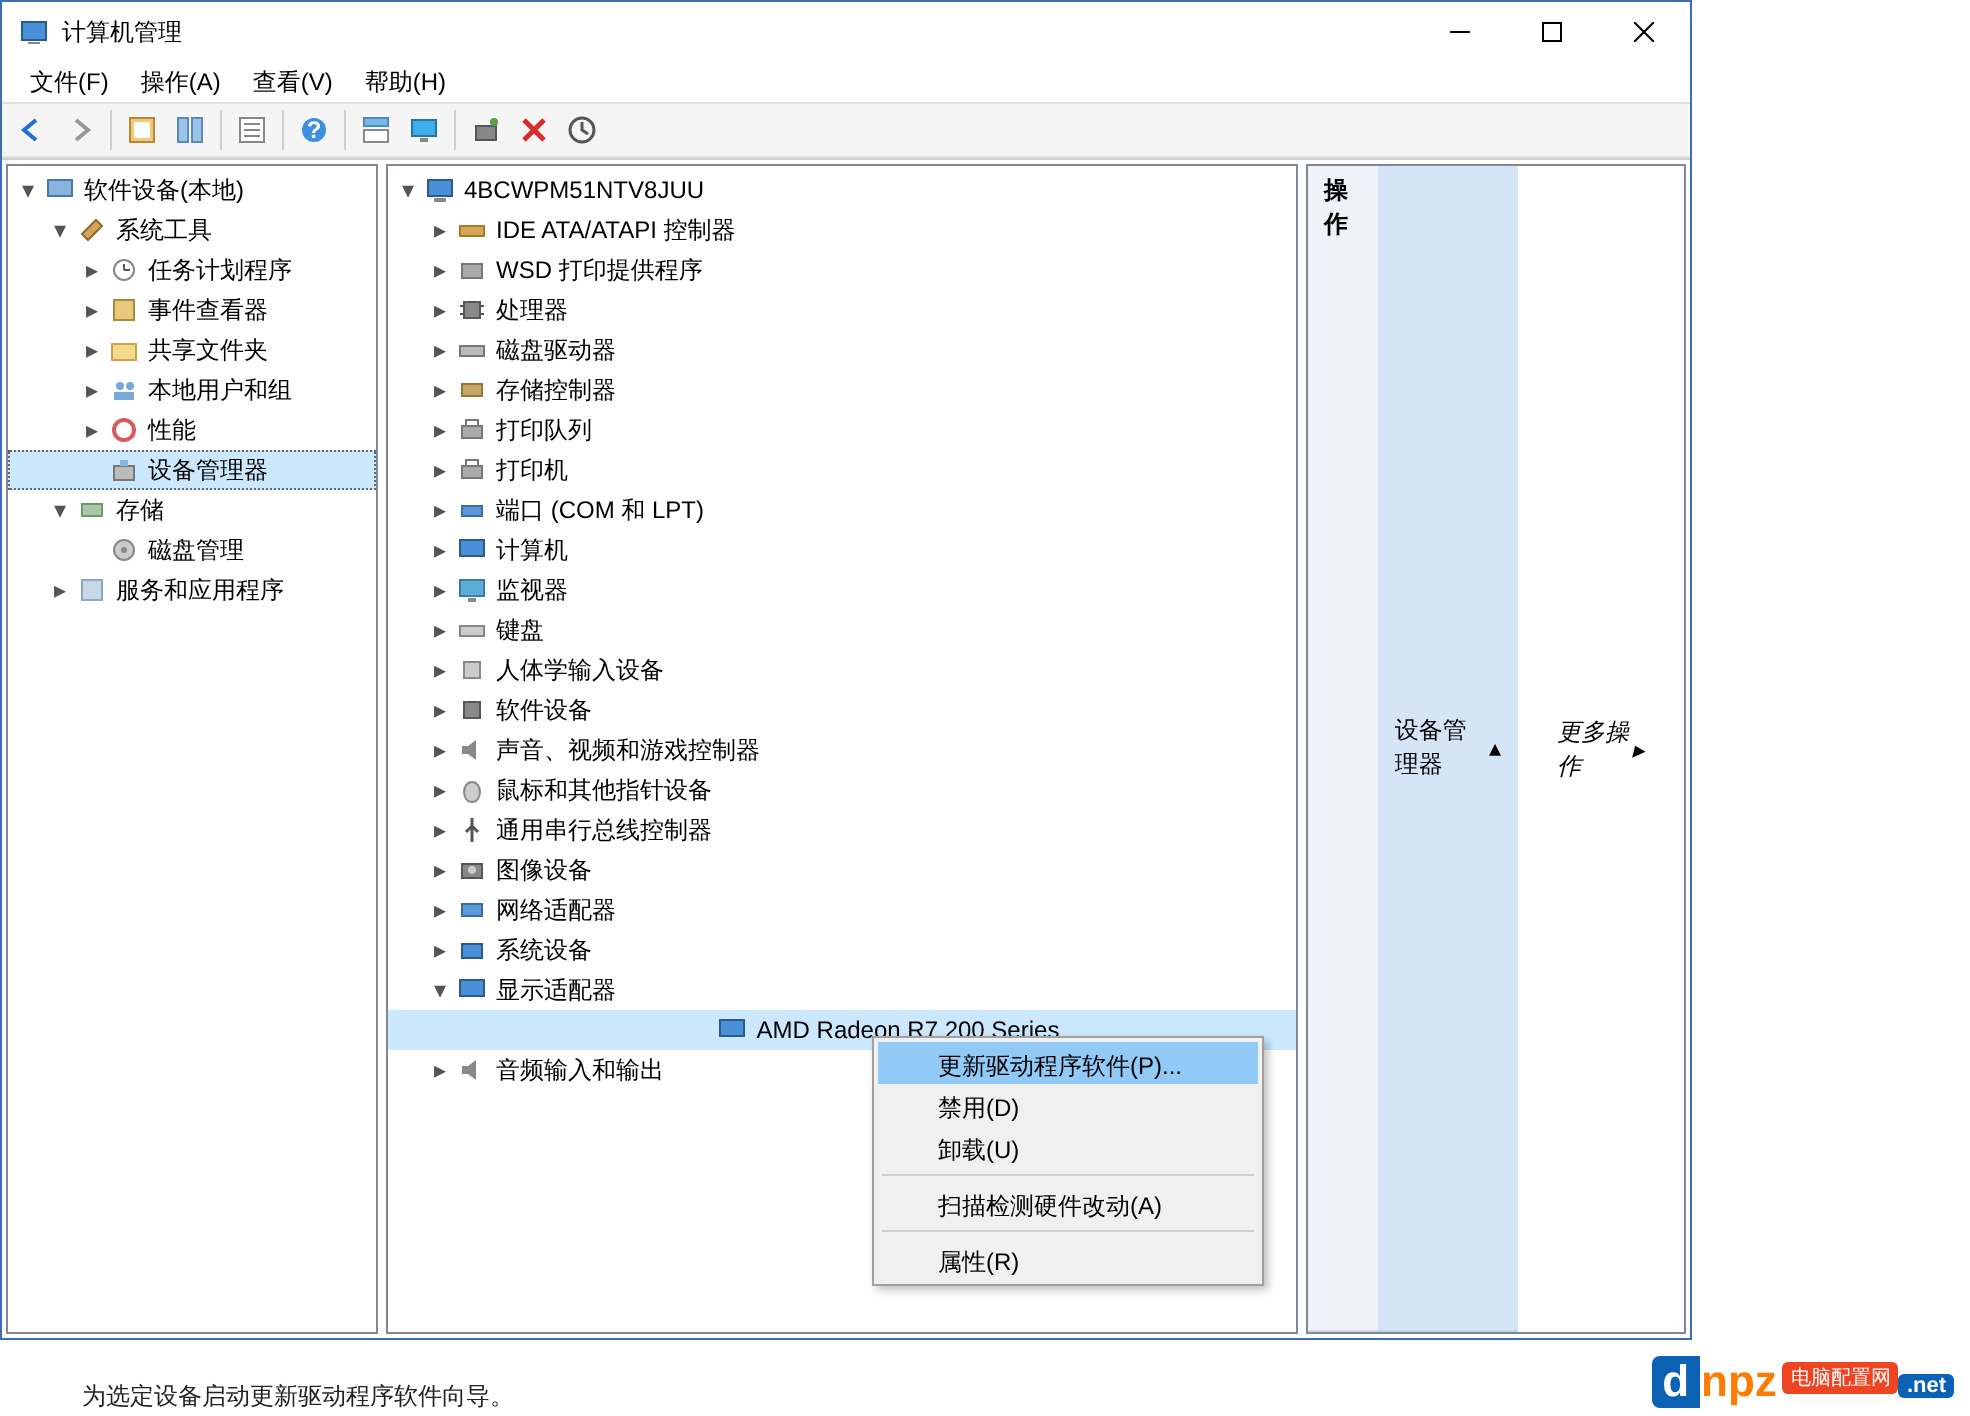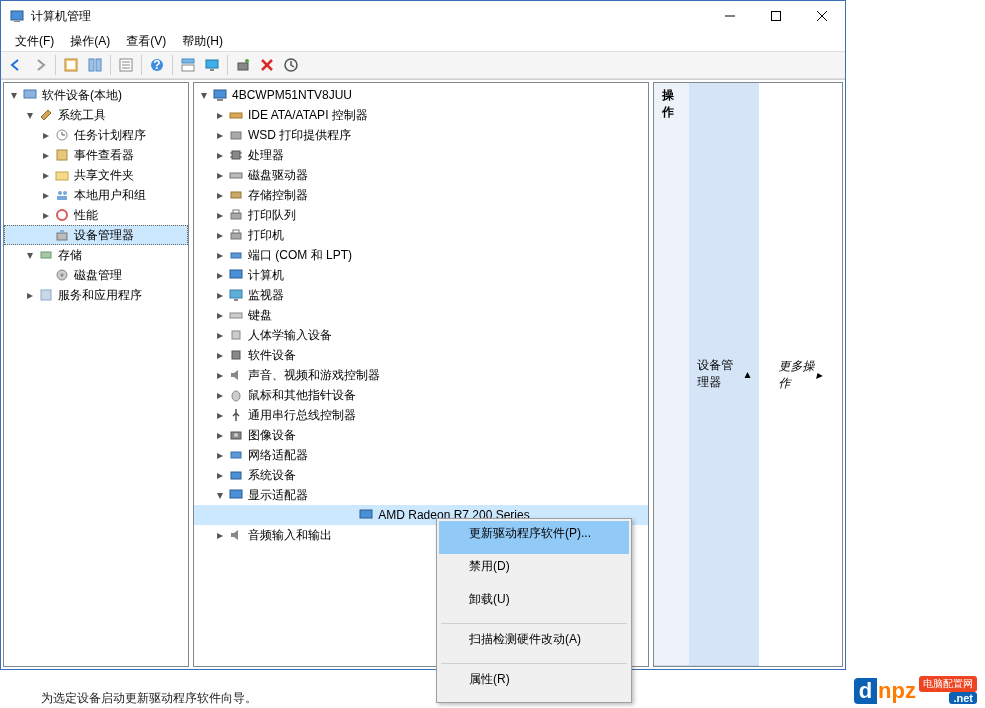--- a/index.html
+++ b/index.html
@@ -25,21 +25,21 @@
 .tree-row.selected { background: #cce8ff; outline: 1px dotted #666; outline-offset: -1px; }
 .tree-row.hl { background: #cce8ff; justify-content: center; }
 .expander { width: 16px; height: 16px; display: flex; align-items: center; justify-content: center; flex-shrink: 0; color: #555; }
 .expander.none { visibility: hidden; }
 .node-icon { width: 16px; height: 16px; margin-right: 4px; flex-shrink: 0; display: flex; align-items: center; justify-content: center; }
 .node-label { white-space: nowrap; }
 .right-pane .header { background: #eef3fa; border-bottom: 1px solid #d0d7e5; padding: 4px 8px; font-weight: bold; }
 .right-pane .section { background: #d5e5f7; border-bottom: 1px solid #c2d6ee; padding: 4px 8px; display: flex; justify-content: space-between; align-items: center; }
 .right-pane .action-item { padding: 6px 20px; cursor: pointer; display: flex; justify-content: flex-start; align-items: center; font-style: italic; }
 .context-menu { position: absolute; left: 436px; top: 518px; width: 196px; background: #f0f0f0; border: 1px solid #a0a0a0; box-shadow: 2px 2px 4px rgba(0,0,0,0.25); padding: 2px; z-index: 100; }
-.context-menu .cm-item { padding: 4px 20px 12px 30px; cursor: pointer; }
+.context-menu .cm-item { padding: 4px 20px 0 30px; cursor: pointer; }
 .context-menu .cm-item.highlight { background: #91c9f7; }
 .context-menu .cm-sep { height: 1px; background: #d0d0d0; margin: 3px 2px; }
 .outer-status { position: absolute; left: 4px; bottom: 0; height: 18px; font-size: 12px; color: #222; margin-left: 37px; }
 .watermark { position: absolute; right: 8px; bottom: 4px; display:flex; align-items:center; gap:1px; }
 .watermark .d { background:#0b62b4; color:#fff; font-size:22px; font-weight:bold; border-radius:4px 0 0 4px; padding:0 5px; }
 .watermark .npz { color:#ff7a00; font-size:22px; font-weight:bold; }
 .watermark .badge { background:#e42; color:#fff; font-size:10px; border-radius:3px; padding:1px 4px; align-self:flex-start; margin-top:-4px; }
 .watermark .net { background:#0b62b4; color:#fff; font-size:11px; font-weight:bold; padding:0 4px; border-radius:3px; align-self:flex-end; margin-bottom:-2px; }
 svg { display: block; }
 .ind0{padding-left:2px}.ind1{padding-left:18px}.ind2{padding-left:34px}
@@ -515,17 +515,17 @@
   <div class="cm-item">扫描检测硬件改动(A)</div>
   <div class="cm-sep"></div>
   <div class="cm-item">属性(R)</div>
 </div>
 
 <div class="outer-status">为选定设备启动更新驱动程序软件向导。</div>
 
 <div class="watermark">
   <span class="d">d</span>
     <span class="npz">npz</span>
-  <span style="display:flex;flex-direction:column;margin-left:2px">
+  <span style="display:flex;flex-direction:row;margin-left:2px">
     <span class="badge">电脑配置网</span>
     <span class="net">.net</span>
   </span>
 </div>
 
 </body></html>

